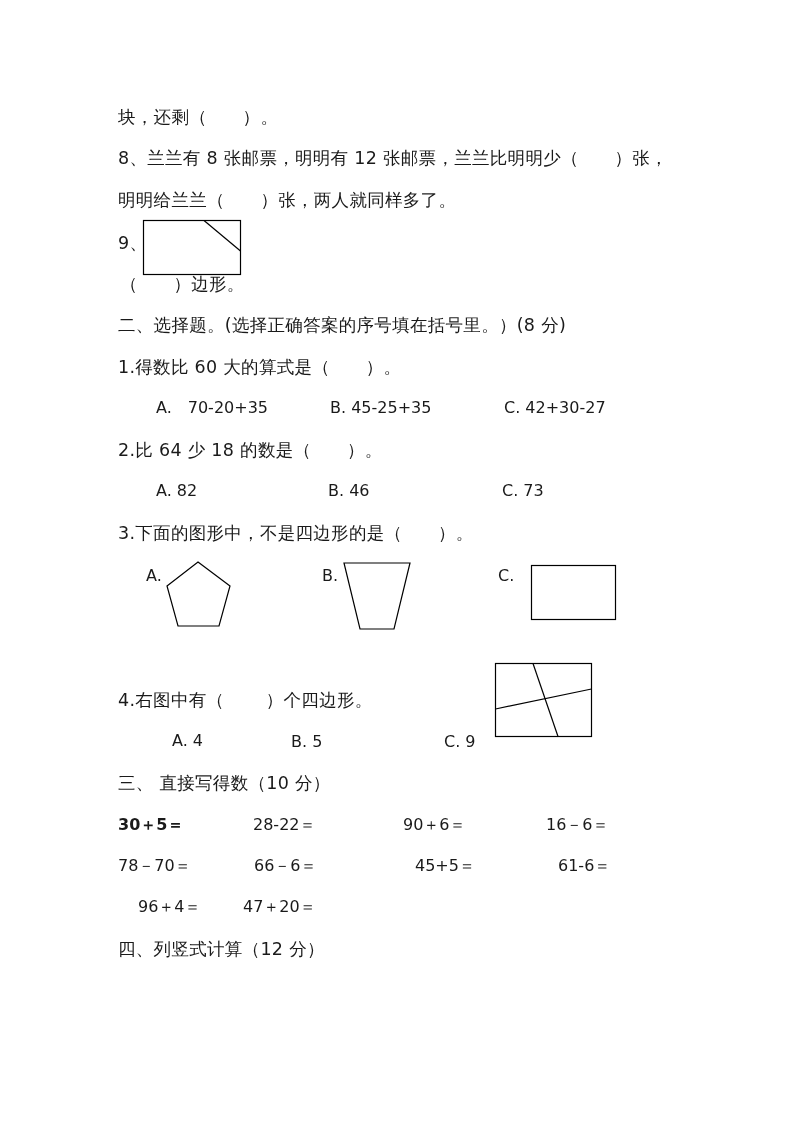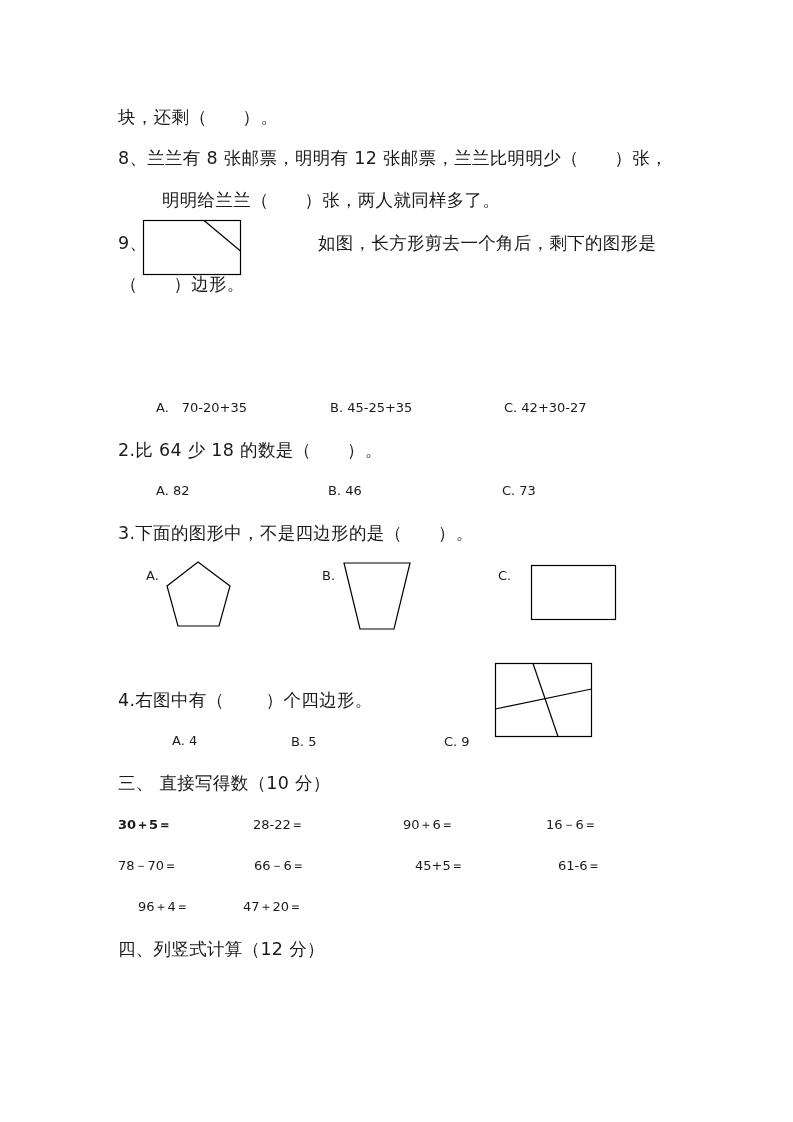--- a/index.html
+++ b/index.html
@@ -25,54 +25,55 @@
     }
     .line {
       position: absolute;
       font-size: 17.5px;
       line-height: 22px;
       white-space: nowrap;
       letter-spacing: 0.3px;
     }
     .opt {
       position: absolute;
-      font-size: 13px;
+      font-size: 16px;
       line-height: 22px;
       white-space: nowrap;
     }
     .figure {
       position: absolute;
       overflow: visible;
     }
     .figure svg {
       display: block;
       overflow: visible;
     }
   </style>
 </head>
 <body>
 
 <div class="page">
 
   <div class="line" style="left:118px; top:106px;">块，还剩（　　）。</div>
 
   <div class="line" style="left:118px; top:147px;">8、兰兰有 8 张邮票，明明有 12 张邮票，兰兰比明明少（　　）张，</div>
-  <div class="line" style="left:118px; top:189px;margin-left:44px;">明明给兰兰（　　）张，两人就同样多了。</div>
+  <div class="line" style="left:118px; top:189px;">明明给兰兰（　　）张，两人就同样多了。</div>
 
   <div class="line" style="left:118px; top:232px;">9、</div>
   <div class="figure" style="left:143px; top:220px;">
     <svg width="98" height="55" viewBox="0 0 98 55">
       <rect x="0.5" y="0.5" width="97" height="54" fill="none" stroke="#000" stroke-width="1.2"></rect>
       <line x1="61" y1="0.5" x2="97.5" y2="31" stroke="#000" stroke-width="1.2"></line>
     </svg>
   </div>
-  <div class="line" style="left:318px; top:232px;">如图，长方形剪去一个角后，剩下的图形是</div>
   <div class="line" style="left:120px; top:273px;">（　　）边形。</div>
 
+  <div class="line" style="left:118px; top:314px;">二、选择题。(选择正确答案的序号填在括号里。）(8 分)</div>
 
+  <div class="line" style="left:118px; top:356px;">1.得数比 60 大的算式是（　　）。</div>
   <div class="opt" style="left:156px; top:397px;">A.　70-20+35</div>
   <div class="opt" style="left:330px; top:397px;">B. 45-25+35</div>
   <div class="opt" style="left:504px; top:397px;">C. 42+30-27</div>
 
   <div class="line" style="left:118px; top:439px;">2.比 64 少 18 的数是（　　）。</div>
   <div class="opt" style="left:156px; top:480px;">A. 82</div>
   <div class="opt" style="left:328px; top:480px;">B. 46</div>
   <div class="opt" style="left:502px; top:480px;">C. 73</div>
 
   <div class="line" style="left:118px; top:522px;">3.下面的图形中，不是四边形的是（　　）。</div>

